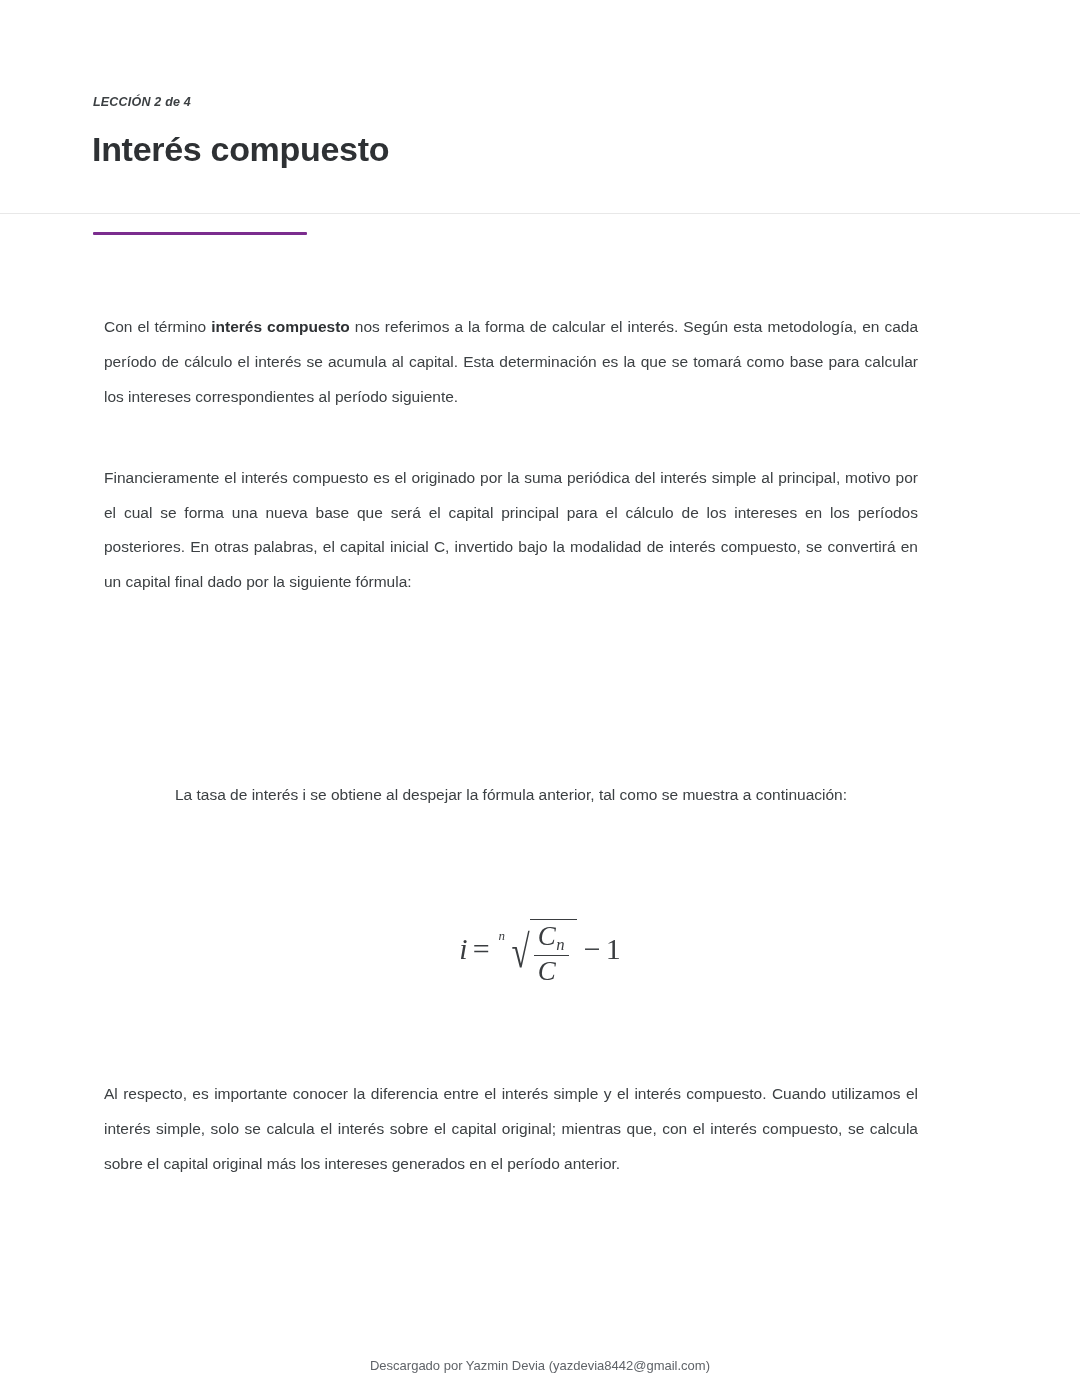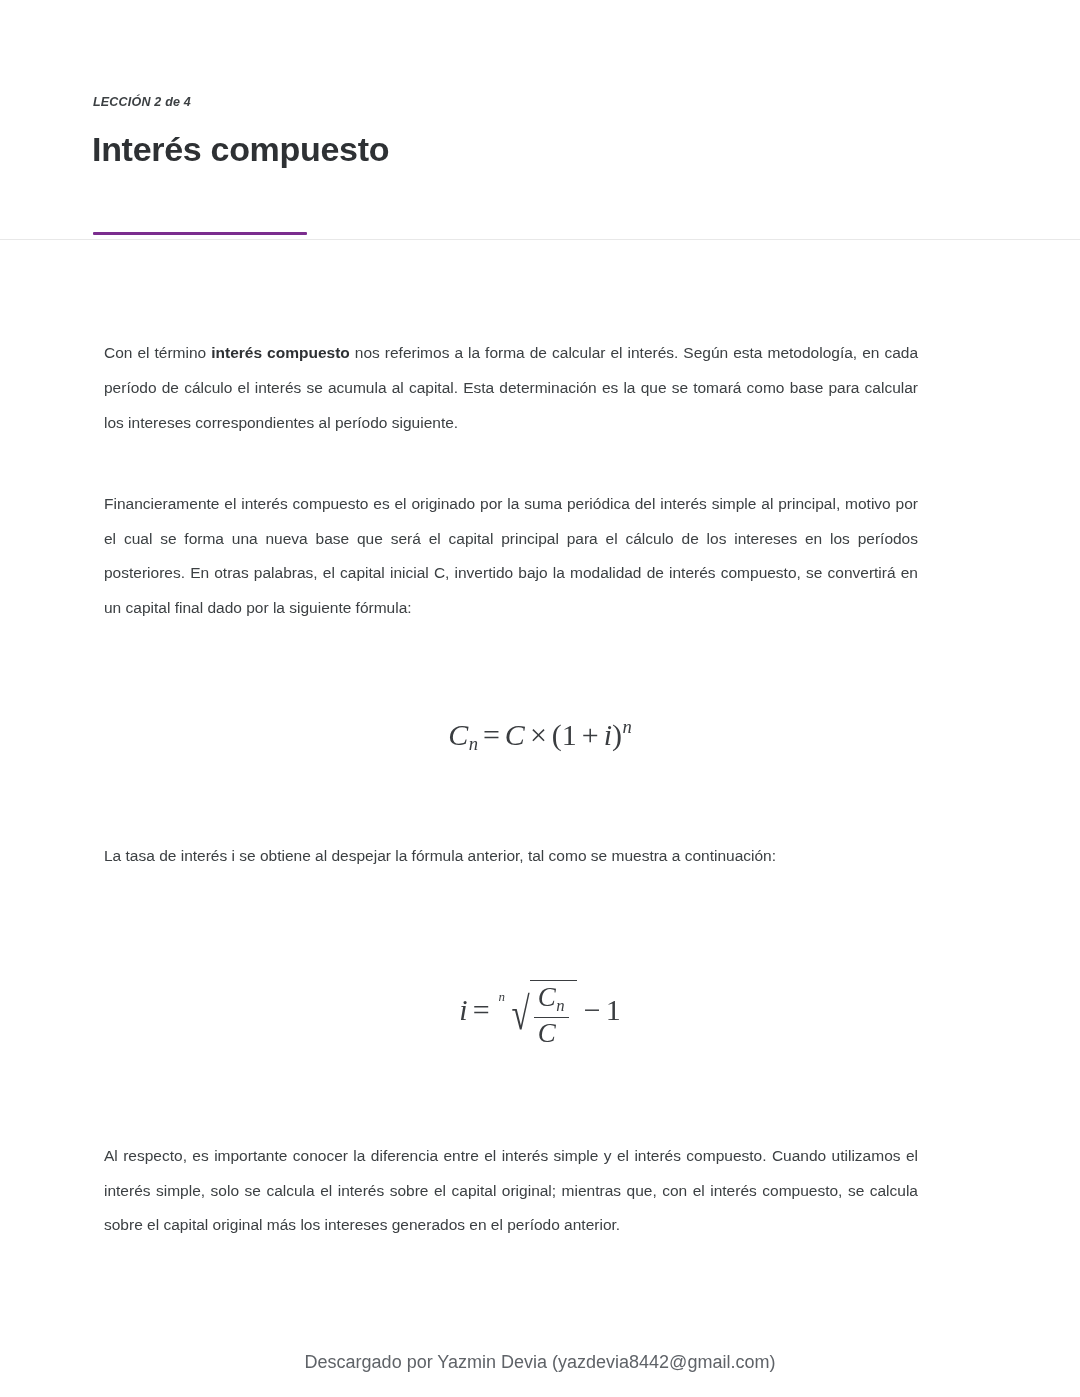--- a/index.html
+++ b/index.html
@@ -14,21 +14,21 @@
     font-family: "Liberation Sans", sans-serif;
     -webkit-font-smoothing: antialiased;
     position: relative;
     overflow: hidden;
   }
 
   
   .page-header {
     padding: 0;
     border-bottom: 1px solid #e8e8e8;
-    height: 240px;
+    height: 214px;
     box-sizing: border-box;
     position: relative;
   }
   .lesson-eyebrow {
     position: absolute;
     left: 93px;
     top: 95px;
     font-size: 12.5px;
     font-style: italic;
     font-weight: 600;
@@ -67,21 +67,21 @@
   }
   p.para {
     margin: 0 0 46px 0;
     font-size: 15.5px;
     line-height: 2.25;
     color: #3c4043;
     text-align: justify;
     text-justify: inter-word;
   }
   p.para.left {
-    text-align: left;
+    text-align: center;
   }
   p.para strong {
     font-weight: bold;
     color: #2e3134;
   }
 
   
   .formula-block {
     width: 100%;
     text-align: center;
@@ -162,21 +162,21 @@
   .spacer-before-formula-2 { height: 60px; }
   .spacer-after-formula-2 { height: 92px; }
 
   
   .page-footer {
     position: absolute;
     left: 0;
     bottom: 24px;
     width: 100%;
     text-align: center;
-    font-size: 18px;
+    font-size: 13px;
     color: #5f6368;
   }
 </style>
 </head>
 <body>
 
 <header class="page-header">
   <div class="lesson-eyebrow">LECCIÓN 2 de 4</div>
   <h1 class="page-title">Interés compuesto</h1>
   <div class="title-rule"></div>
@@ -187,23 +187,20 @@
   <div class="body-block">
 
     <p class="para"><span>Con el término </span><strong>interés compuesto</strong><span> nos referimos a la forma de calcular el interés. Según esta metodología, en cada período de cálculo el interés se acumula al capital. Esta determinación es la que se tomará como base para calcular los intereses correspondientes al período siguiente.</span></p>
 
     <p class="para">Financieramente el interés compuesto es el originado por la suma periódica del interés simple al principal, motivo por el cual se forma una nueva base que será el capital principal para el cálculo de los intereses en los períodos posteriores. En otras palabras, el capital inicial C, invertido bajo la modalidad de interés compuesto, se convertirá en un capital final dado por la siguiente fórmula:</p>
 
   </div>
 
   <div class="spacer-before-formula-1"></div>
 
-  <div class="formula-block">
-    <span class="formula"><span class="it">C</span><span class="sub">n</span><span class="op">=</span><span class="it">C</span><span class="op">×</span><span>(</span><span>1</span><span class="op">+</span><span class="it">i</span><span>)</span><span class="sup">n</span></span>
-  </div>
 
   <div class="spacer-after-formula-1"></div>
 
   <div class="body-block">
     <p class="para left">La tasa de interés i se obtiene al despejar la fórmula anterior, tal como se muestra a continuación:</p>
   </div>
 
   <div class="spacer-before-formula-2"></div>
 
   <div class="formula-block">

